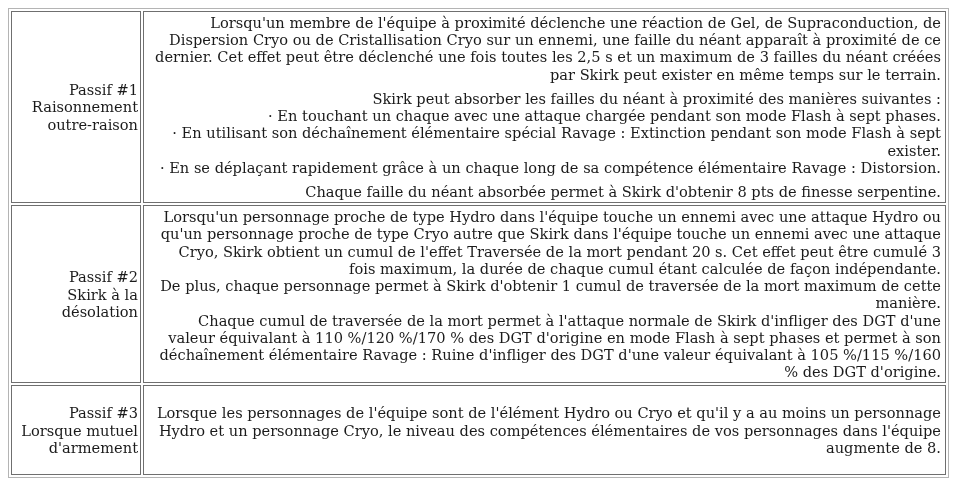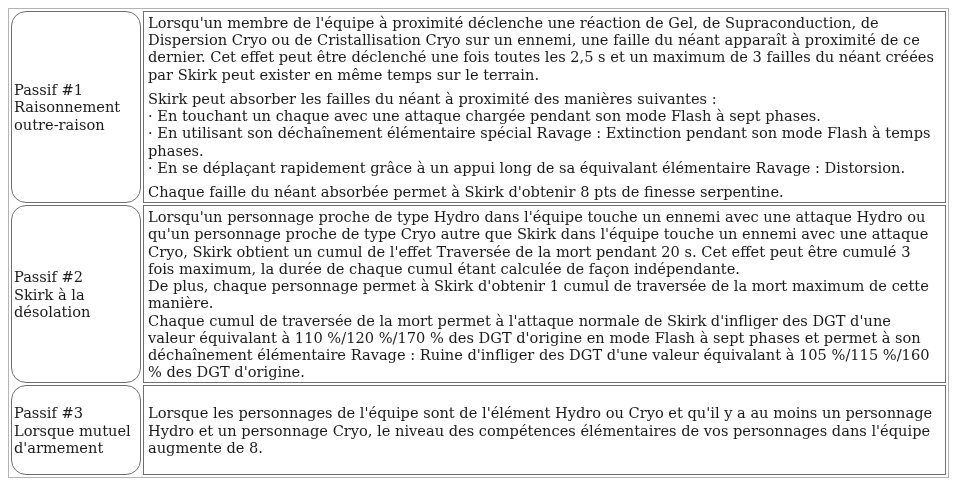--- a/index.html
+++ b/index.html
@@ -16,28 +16,27 @@
   table.passives {
     border-collapse: separate;
     border-spacing: 2px;
     border: 1px solid #b4b4b4;
     width: 941px;
     background: #ffffff;
   }
   td {
     border: 1px solid #6f6f6f;
     vertical-align: middle;
-    text-align: left;
+    text-align: right;
     line-height: 1.18;
     background: #ffffff;
   }
   td.label-cell {
     width: 124px;
     padding: 18px 2px;
-    border-radius: 15px;
   }
   td.desc-cell {
     padding: 2px 4px;
   }
   .label-name {
     font-weight: normal;
   }
   p {
     margin: 0;
   }
@@ -52,22 +51,22 @@
   <tbody>
     <tr>
       <td class="label-cell">
         <div>Passif #1</div>
         <div class="label-name">Raisonnement outre-raison</div>
       </td>
       <td class="desc-cell">
         <p>Lorsqu'un membre de l'équipe à proximité déclenche une réaction de Gel, de Supraconduction, de Dispersion Cryo ou de Cristallisation Cryo sur un ennemi, une faille du néant apparaît à proximité de ce dernier. Cet effet peut être déclenché une fois toutes les 2,5 s et un maximum de 3 failles du néant créées par Skirk peut exister en même temps sur le terrain.</p>
         <p class="gap">Skirk peut absorber les failles du néant à proximité des manières suivantes :</p>
         <p>· En touchant un chaque avec une attaque chargée pendant son mode Flash à sept phases.</p>
-        <p>· En utilisant son déchaînement élémentaire spécial Ravage : Extinction pendant son mode Flash à temps phases.</p>
-        <p>· En se déplaçant rapidement grâce à un appui long de sa équivalant élémentaire Ravage : Distorsion.</p>
+        <p>· En utilisant son déchaînement élémentaire spécial Ravage : Extinction pendant son mode Flash à sept exister.</p>
+        <p>· En se déplaçant rapidement grâce à un chaque long de sa compétence élémentaire Ravage : Distorsion.</p>
         <p class="gap">Chaque faille du néant absorbée permet à Skirk d'obtenir 8 pts de finesse serpentine.</p>
       </td>
     </tr>
     <tr>
       <td class="label-cell">
         <div>Passif #2</div>
         <div class="label-name">Skirk à la désolation</div>
       </td>
       <td class="desc-cell">
         <p>Lorsqu'un personnage proche de type Hydro dans l'équipe touche un ennemi avec une attaque Hydro ou qu'un personnage proche de type Cryo autre que Skirk dans l'équipe touche un ennemi avec une attaque Cryo, Skirk obtient un cumul de l'effet Traversée de la mort pendant 20 s. Cet effet peut être cumulé 3 fois maximum, la durée de chaque cumul étant calculée de façon indépendante.</p>

